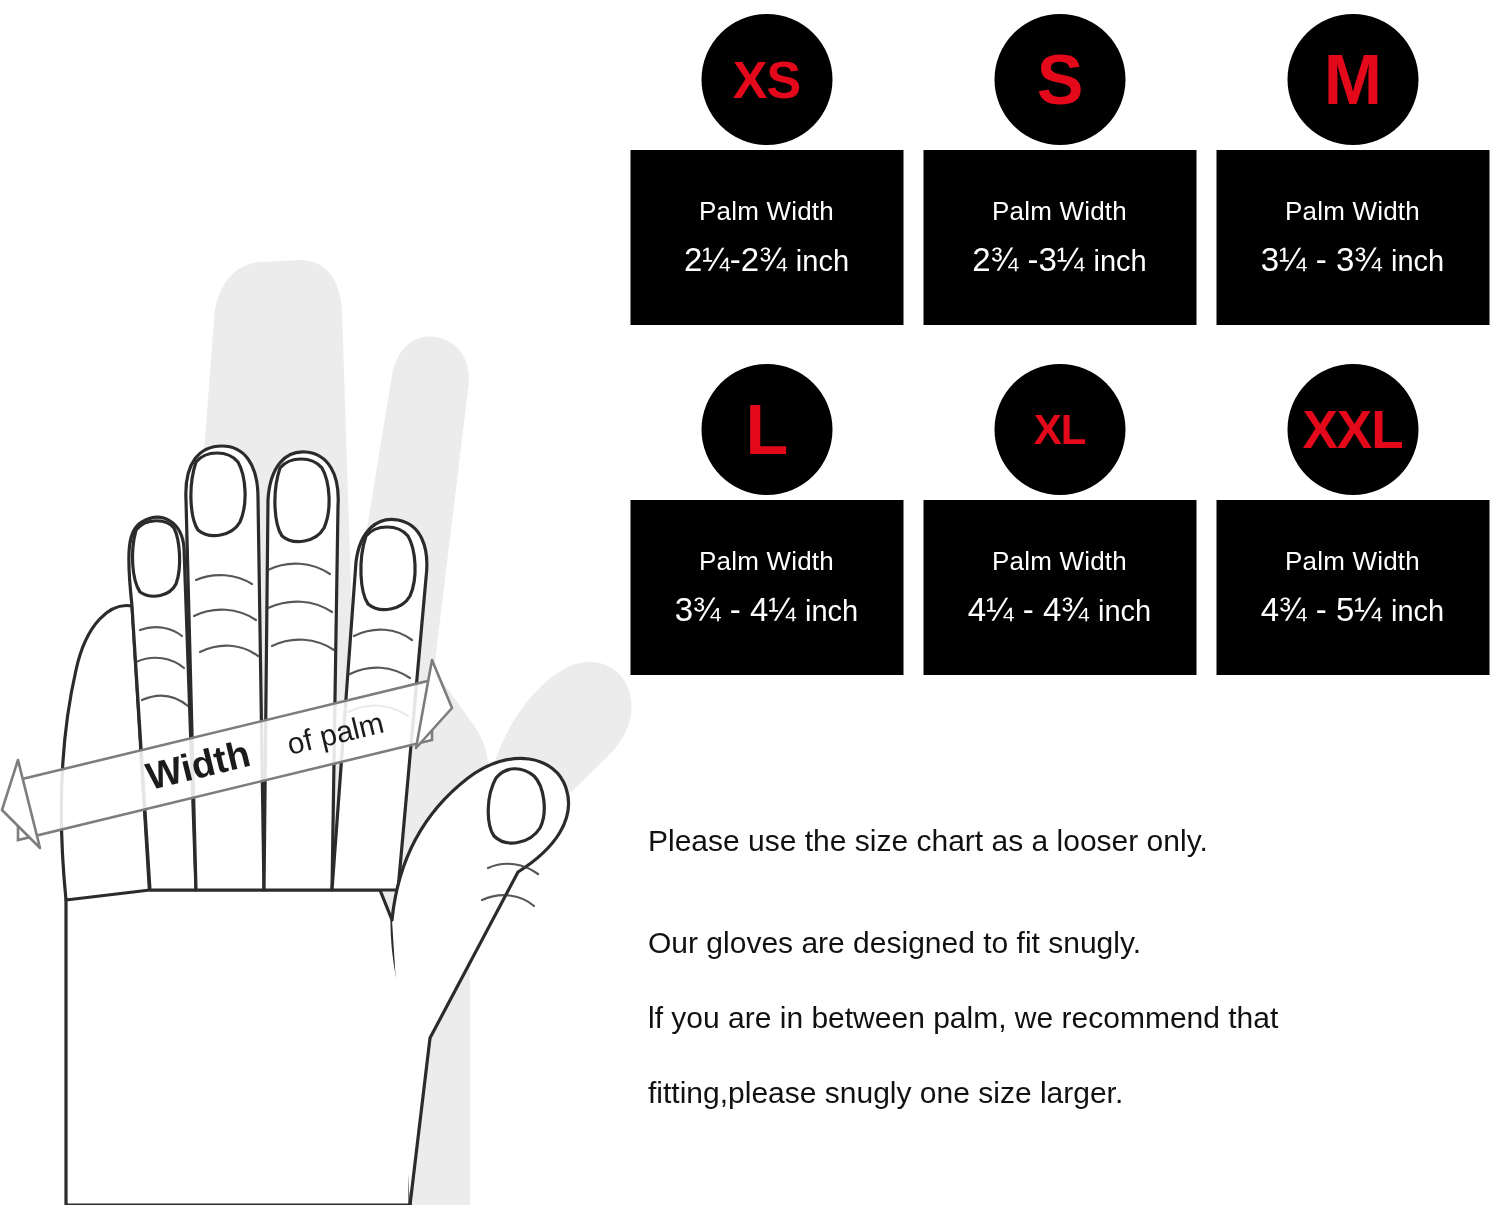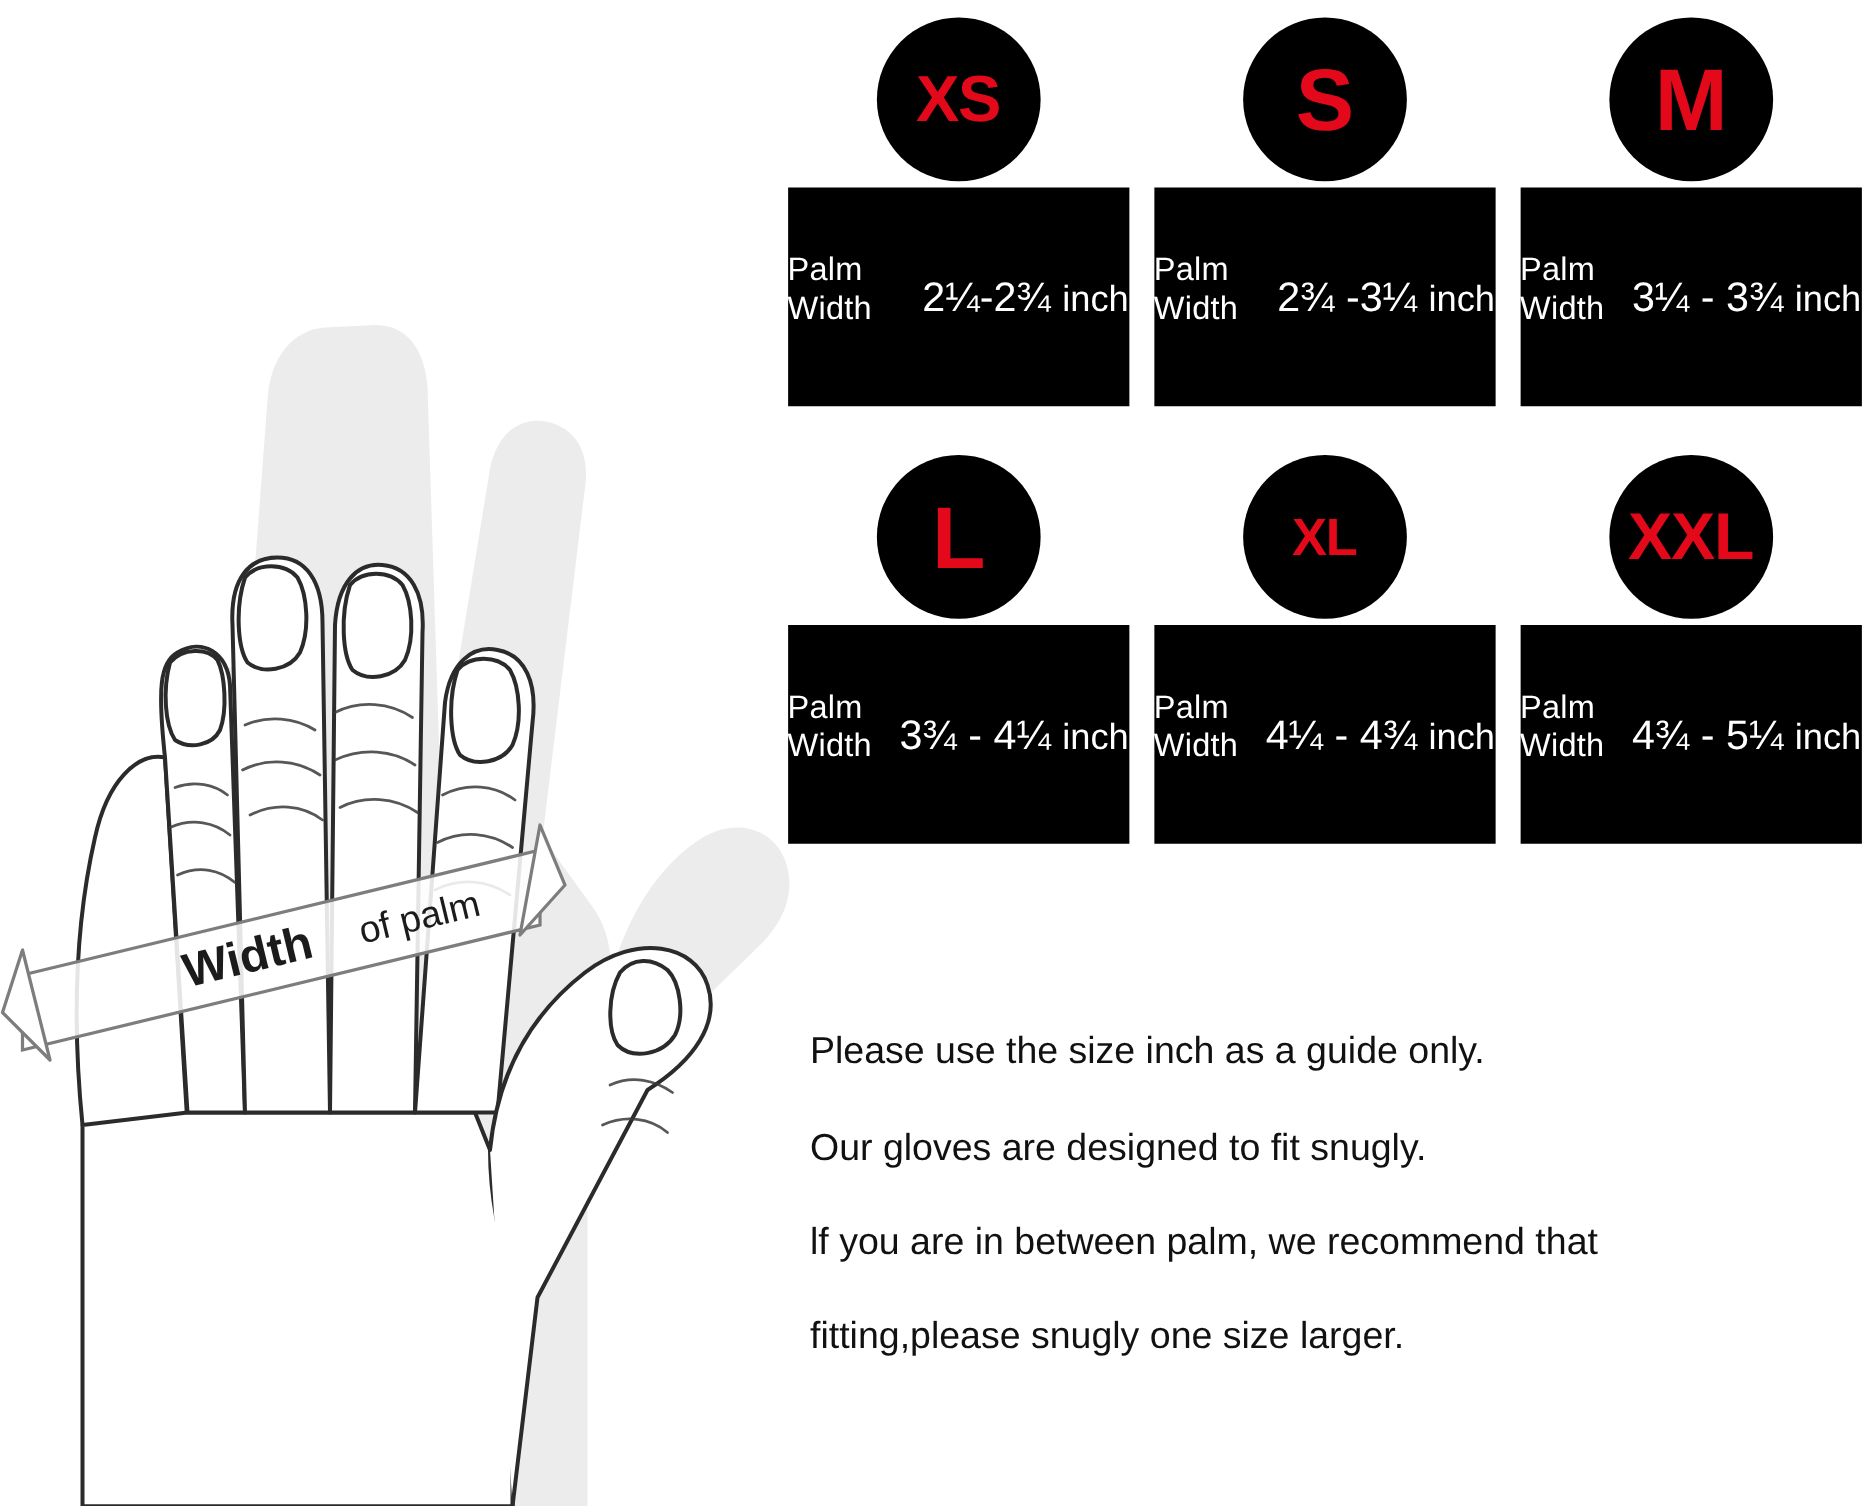--- a/index.html
+++ b/index.html
@@ -73,21 +73,21 @@
   .info-box {
     position: absolute;
     left: 50%;
     transform: translateX(-50%);
     top: 142px;
     width: 273px;
     height: 175px;
     background: #000000;
     color: #ffffff;
     display: flex;
-    flex-direction: row;
+    flex-direction: column;
     align-items: center;
     justify-content: center;
   }
   .info-label {
     font-size: 26px;
     font-weight: normal;
     margin-bottom: 14px;
     letter-spacing: 0.2px;
   }
   .info-value {
@@ -107,21 +107,21 @@
     width: 840px;
     color: #111111;
     font-size: 30px;
     line-height: 1.0;
   }
   #notes .note-line {
     margin-bottom: 40px;
     white-space: nowrap;
   }
   #notes .note-block {
-    margin-top: 48px;
+    margin-top: 72px;
   }
   #notes .note-block .note-line {
     margin-bottom: 45px;
   }
 </style>
 </head>
 <body>
 
 <div id="hand-illustration">
   <svg width="640" height="1005" viewBox="0 0 640 1005" xmlns="http://www.w3.org/2000/svg">
@@ -234,19 +234,19 @@
       <div class="info-box">
         <div class="info-label">Palm Width</div>
         <div class="info-value"><span>4¾ - 5¼</span> <span class="unit">inch</span></div>
       </div>
     </div>
 
   </div>
 </div>
 
 <div id="notes">
-  <div class="note-line">Please use the size inch as a guide only.</div>
+  <div class="note-line">Please use the size chart as a looser only.</div>
   <div class="note-block">
     <div class="note-line">Our gloves are designed to fit snugly.</div>
     <div class="note-line">lf you are in between palm, we recommend that</div>
     <div class="note-line">fitting,please snugly one size larger.</div>
   </div>
 </div>
 
 </body></html>

